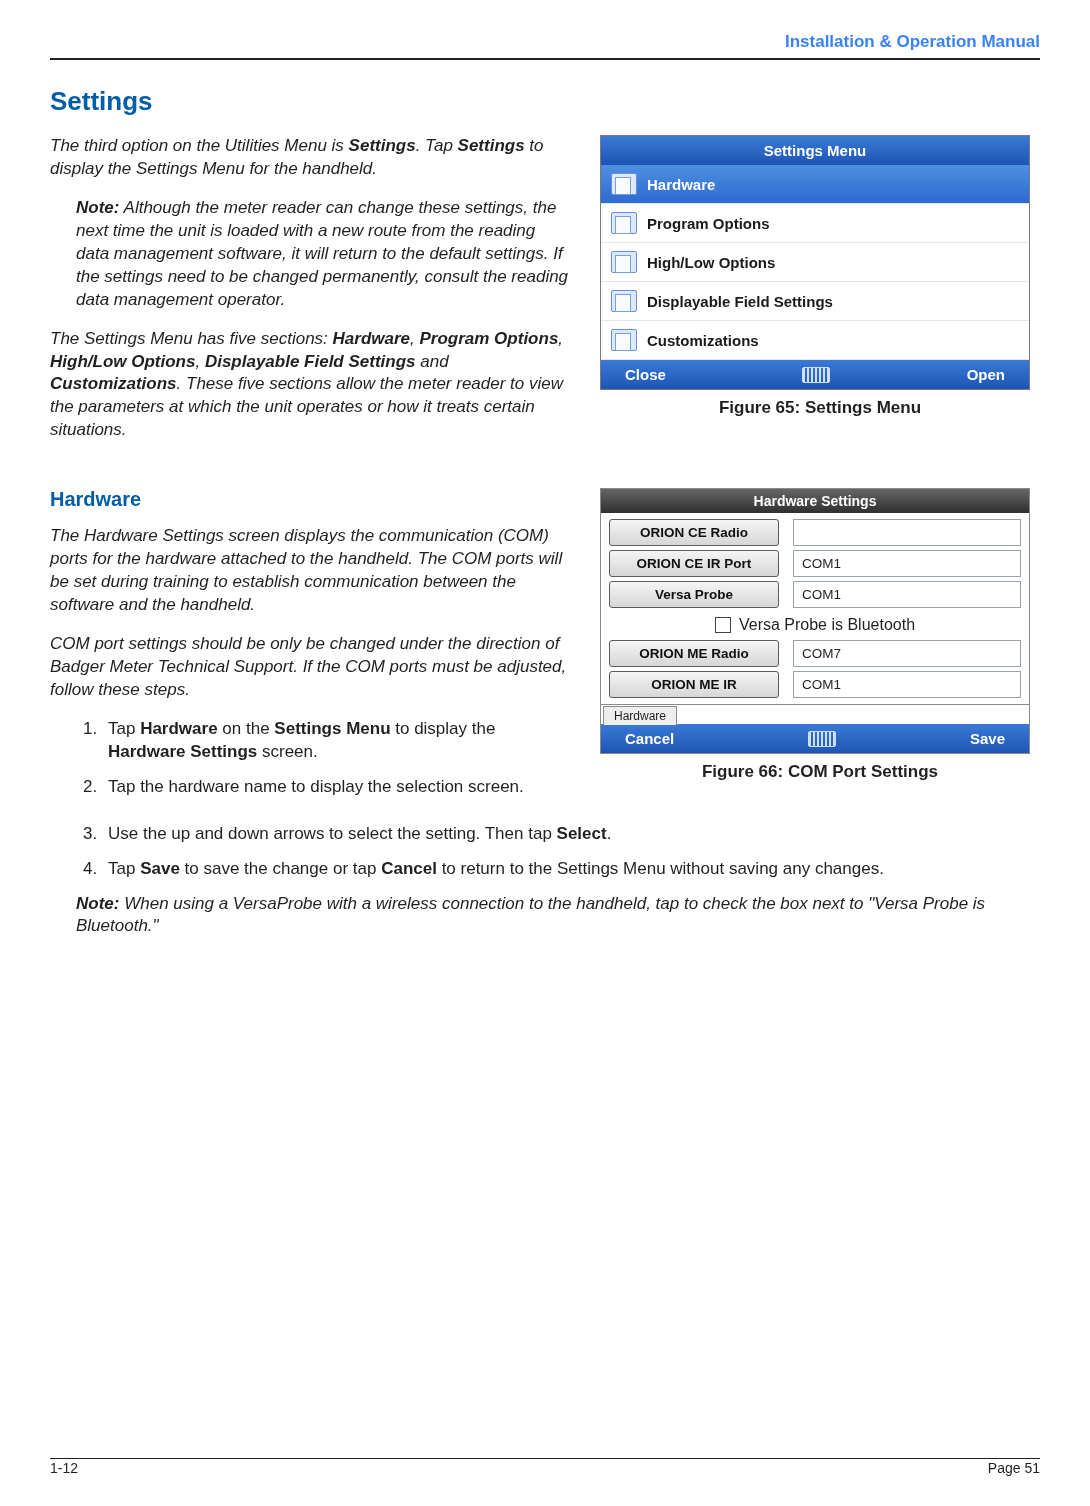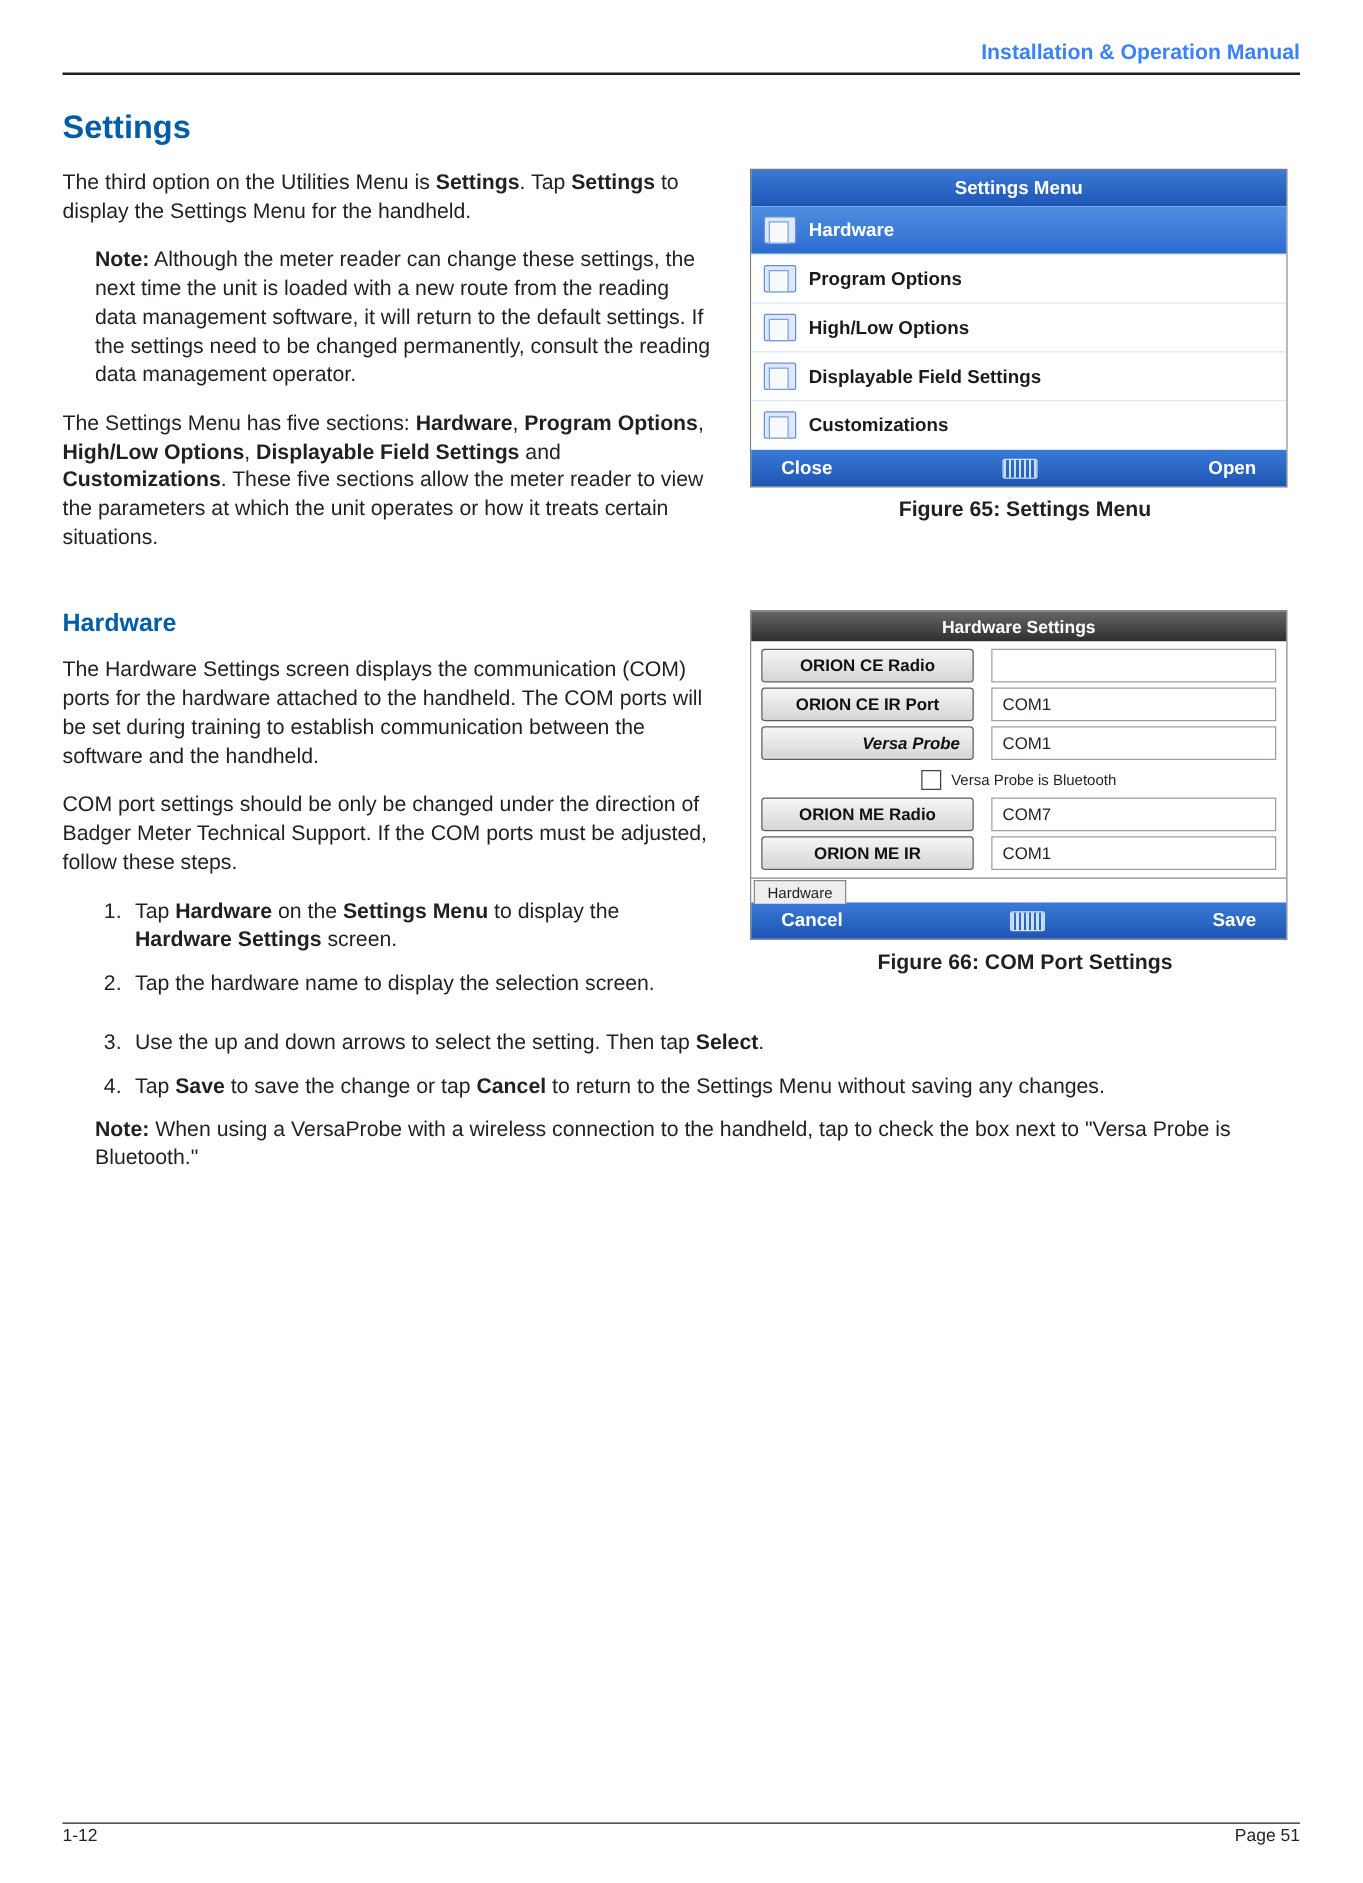--- a/index.html
+++ b/index.html
@@ -41,20 +41,21 @@
     display: flex;
     gap: 28px;
     align-items: flex-start;
   }
   .left { flex: 1 1 52%; }
   .right { flex: 0 0 440px; }
   p.body {
     font-size: 17px;
     line-height: 1.35;
     margin-bottom: 16px;
+    font-style: italic;
   }
   .indent { margin-left: 26px; }
   b { font-weight: 700; }
   .fig-caption {
     font-weight: 700;
     font-size: 17px;
     text-align: center;
     margin-top: 8px;
   }
   ol.steps {
@@ -174,21 +175,21 @@
     background: #fff;
     font-size: 13.5px;
     padding: 5px 8px;
     margin-left: 14px;
   }
   .hw-check-row {
     display: flex;
     align-items: center;
     justify-content: center;
     gap: 8px;
-    font-size: 12px;
+    font-size: 16px;
     padding: 4px 0 6px 0;
   }
   .chk {
     width: 16px; height: 16px;
     border: 1px solid #444;
     background: #fff;
   }
   .hw-tab {
     display: inline-block;
     border: 1px solid #8a8a8a;
@@ -277,21 +278,21 @@
       <div class="hw-body">
         <div class="hw-row">
           <div class="hw-btn">ORION CE Radio</div>
           <div class="hw-val"></div>
         </div>
         <div class="hw-row">
           <div class="hw-btn">ORION CE IR Port</div>
           <div class="hw-val">COM1</div>
         </div>
         <div class="hw-row">
-          <div class="hw-btn" style="font-style:italic;text-align:right;">Versa Probe</div>
+          <div class="hw-btn" style="">Versa Probe</div>
           <div class="hw-val">COM1</div>
         </div>
         <div class="hw-check-row">
           <span class="chk"></span>
           <span>Versa Probe is Bluetooth</span>
         </div>
         <div class="hw-row">
           <div class="hw-btn">ORION ME Radio</div>
           <div class="hw-val">COM7</div>
         </div>

